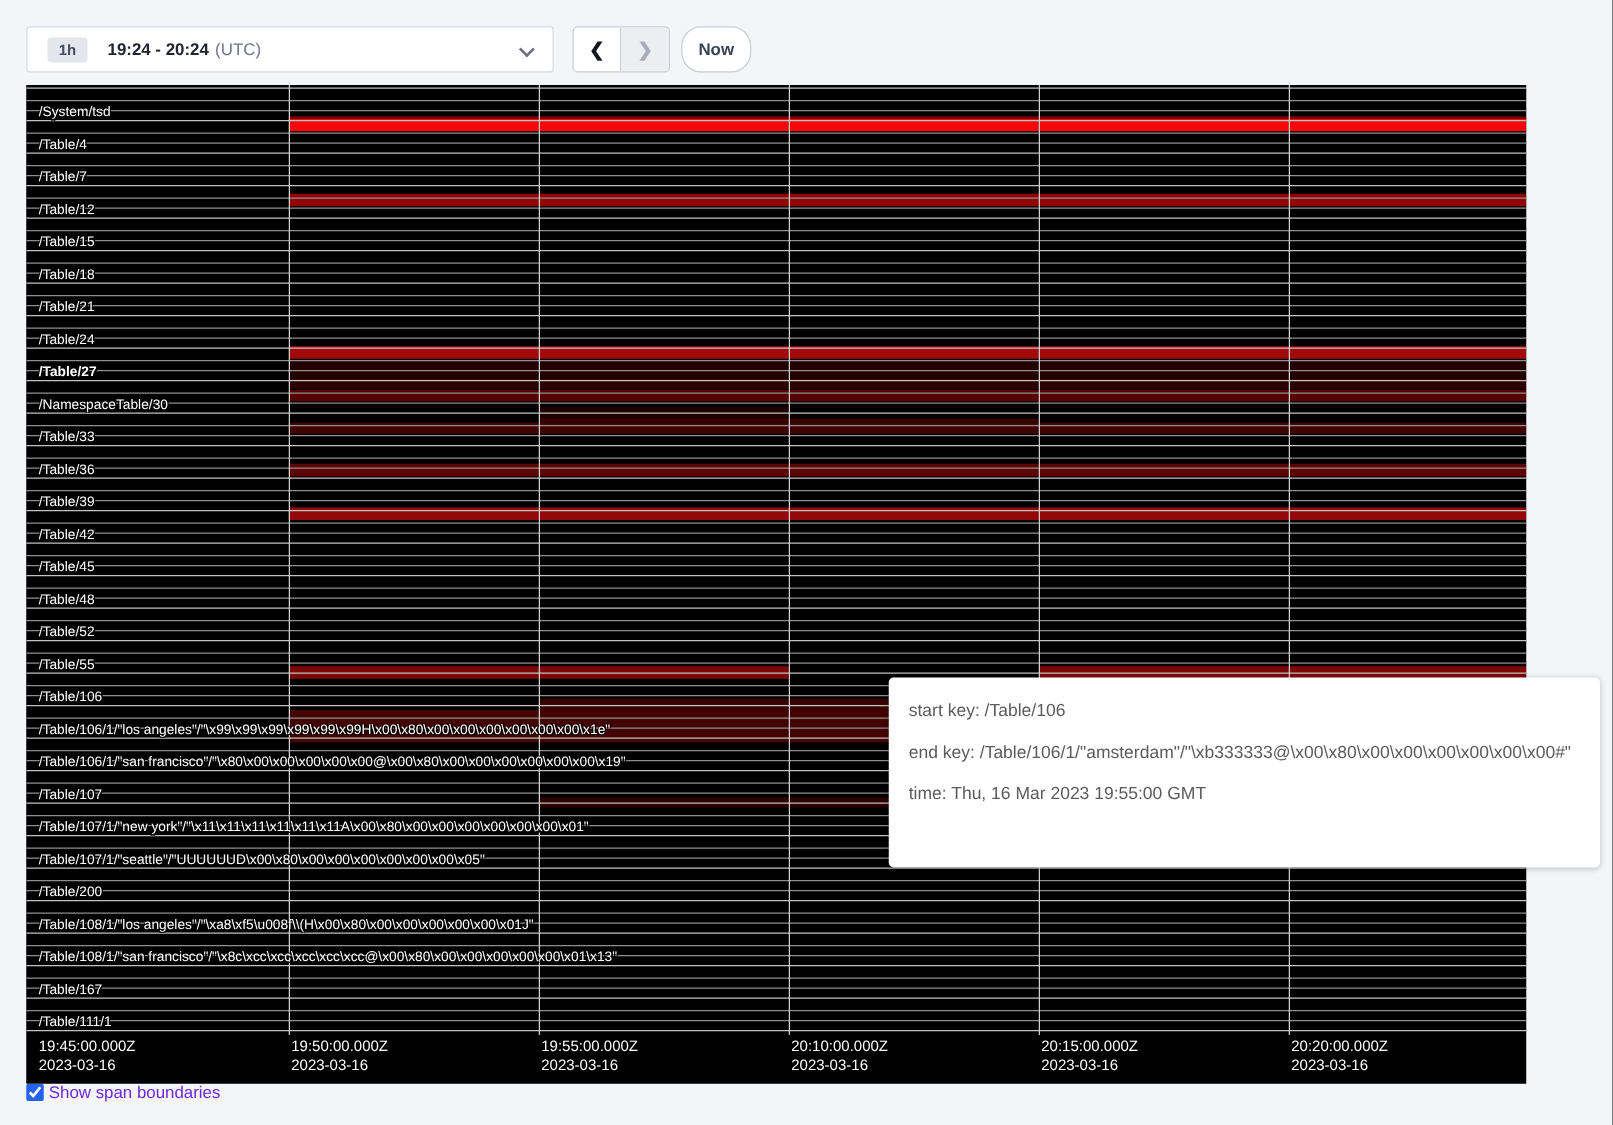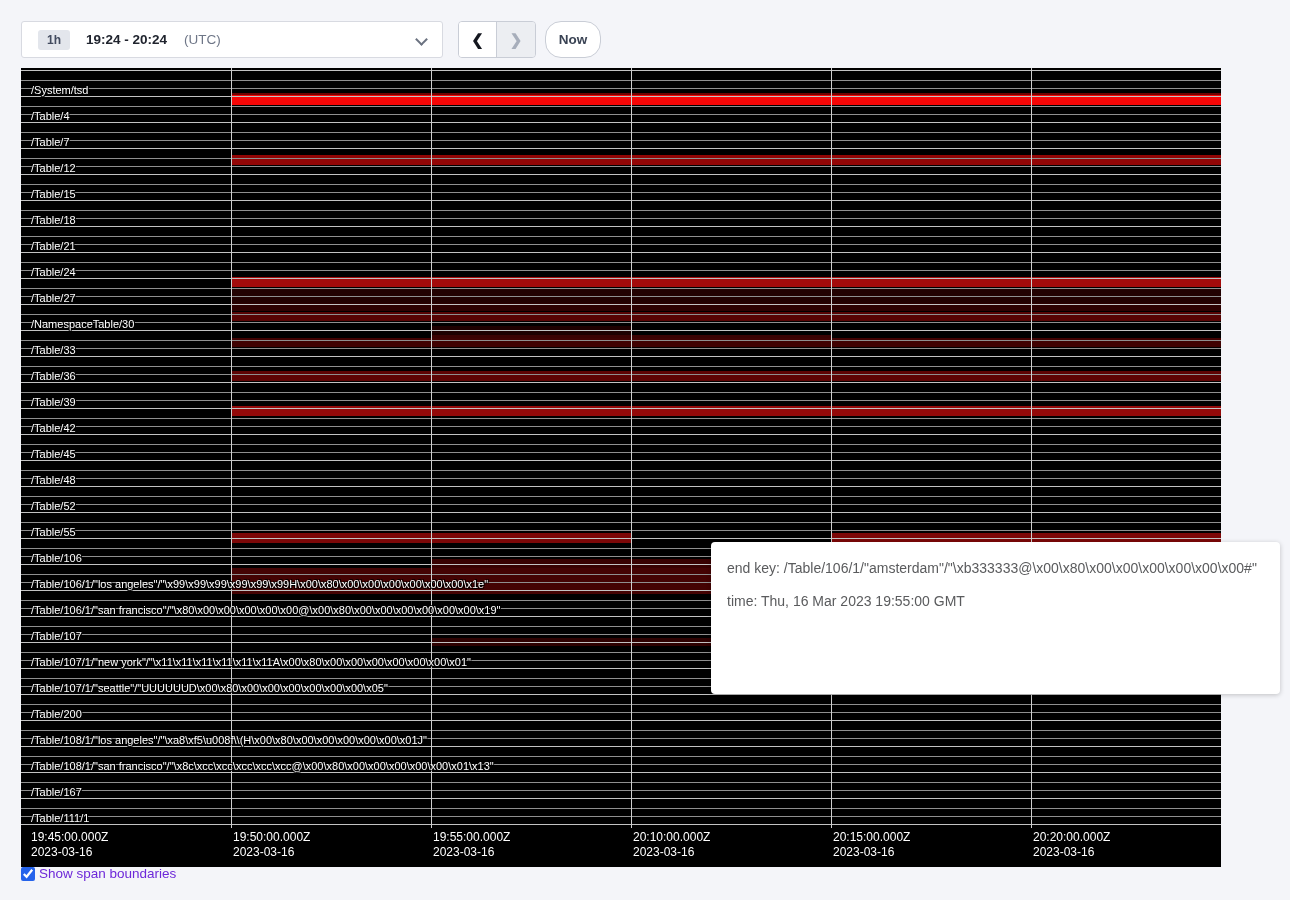--- a/index.html
+++ b/index.html
@@ -17,21 +17,21 @@
     position:absolute; left:21px; top:21px; width:422px; height:37px;
     background:#fff; border:1px solid #d8dae1; border-radius:3px;
     display:flex; align-items:center; cursor:pointer;
   }
   .range-badge {
     margin-left:16px; background:#e3e6ec; color:#424b5f;
     font-size:12px; font-weight:bold; border-radius:3px;
     padding:4px 9px; line-height:1;
   }
   .range-text { margin-left:16px; font-size:13.5px; font-weight:bold; color:#20242e; }
-  .range-suffix { margin-left:17px; font-size:13.5px; color:#6e7687; }
+  .range-suffix { margin-left:5px; font-size:13.5px; color:#6e7687; }
   .chev-down {
     position:absolute; right:16px; top:13px; width:9px; height:9px;
     border-right:2px solid #6b7280; border-bottom:2px solid #6b7280;
     transform:rotate(45deg);
   }
   .nav-group {
     position:absolute; left:458px; top:21px; height:37px;
     display:flex; border:1px solid #c9cdd6; border-radius:4px; overflow:hidden;
   }
   .nav-btn {
@@ -143,21 +143,21 @@
     <div class="hline minor" style="top: 168px;"></div>
     <div class="hline minor" style="top: 176px;"></div>
     <div class="rowlabel" style="top: 171px;">/Table/21</div>
     <div class="hline" style="top: 184px;"></div>
     <div class="hline minor" style="top: 194px;"></div>
     <div class="hline minor" style="top: 202px;"></div>
     <div class="rowlabel" style="top: 197px;">/Table/24</div>
     <div class="hline" style="top: 210px;"></div>
     <div class="hline minor" style="top: 220px;"></div>
     <div class="hline minor" style="top: 228px;"></div>
-    <div class="rowlabel" style="top: 223px;">/Table/27</div>
+    <div class="rowlabel" style="top: 223px; font-weight: bold;">/Table/27</div>
     <div class="hline" style="top: 236px;"></div>
     <div class="hline minor" style="top: 246px;"></div>
     <div class="hline minor" style="top: 254px;"></div>
     <div class="rowlabel" style="top: 249px;">/NamespaceTable/30</div>
     <div class="hline" style="top: 262px;"></div>
     <div class="hline minor" style="top: 272px;"></div>
     <div class="hline minor" style="top: 280px;"></div>
     <div class="rowlabel" style="top: 275px;">/Table/33</div>
     <div class="hline" style="top: 288px;"></div>
     <div class="hline minor" style="top: 298px;"></div>
@@ -245,20 +245,21 @@
     <div class="axis-label" style="left: 412px; top: 777px;">2023-03-16</div>
     <div class="axis-label" style="left: 612px; top: 762px;">20:10:00.000Z</div>
     <div class="axis-label" style="left: 612px; top: 777px;">2023-03-16</div>
     <div class="axis-label" style="left: 812px; top: 762px;">20:15:00.000Z</div>
     <div class="axis-label" style="left: 812px; top: 777px;">2023-03-16</div>
     <div class="axis-label" style="left: 1012px; top: 762px;">20:20:00.000Z</div>
     <div class="axis-label" style="left: 1012px; top: 777px;">2023-03-16</div>
   </div>
 
 <div class="kv-tooltip">
+  <div>start key: /Table/106</div>
   <div>end key: /Table/106/1/"amsterdam"/"\xb333333@\x00\x80\x00\x00\x00\x00\x00\x00#"</div>
   <div>time: Thu, 16 Mar 2023 19:55:00 GMT</div>
 </div>
 
 <div class="footer-row">
   <input type="checkbox" checked="" id="span-cb" style="">
   <label for="span-cb" class="footer-label">Show span boundaries</label>
 </div>
 
 </body></html>

